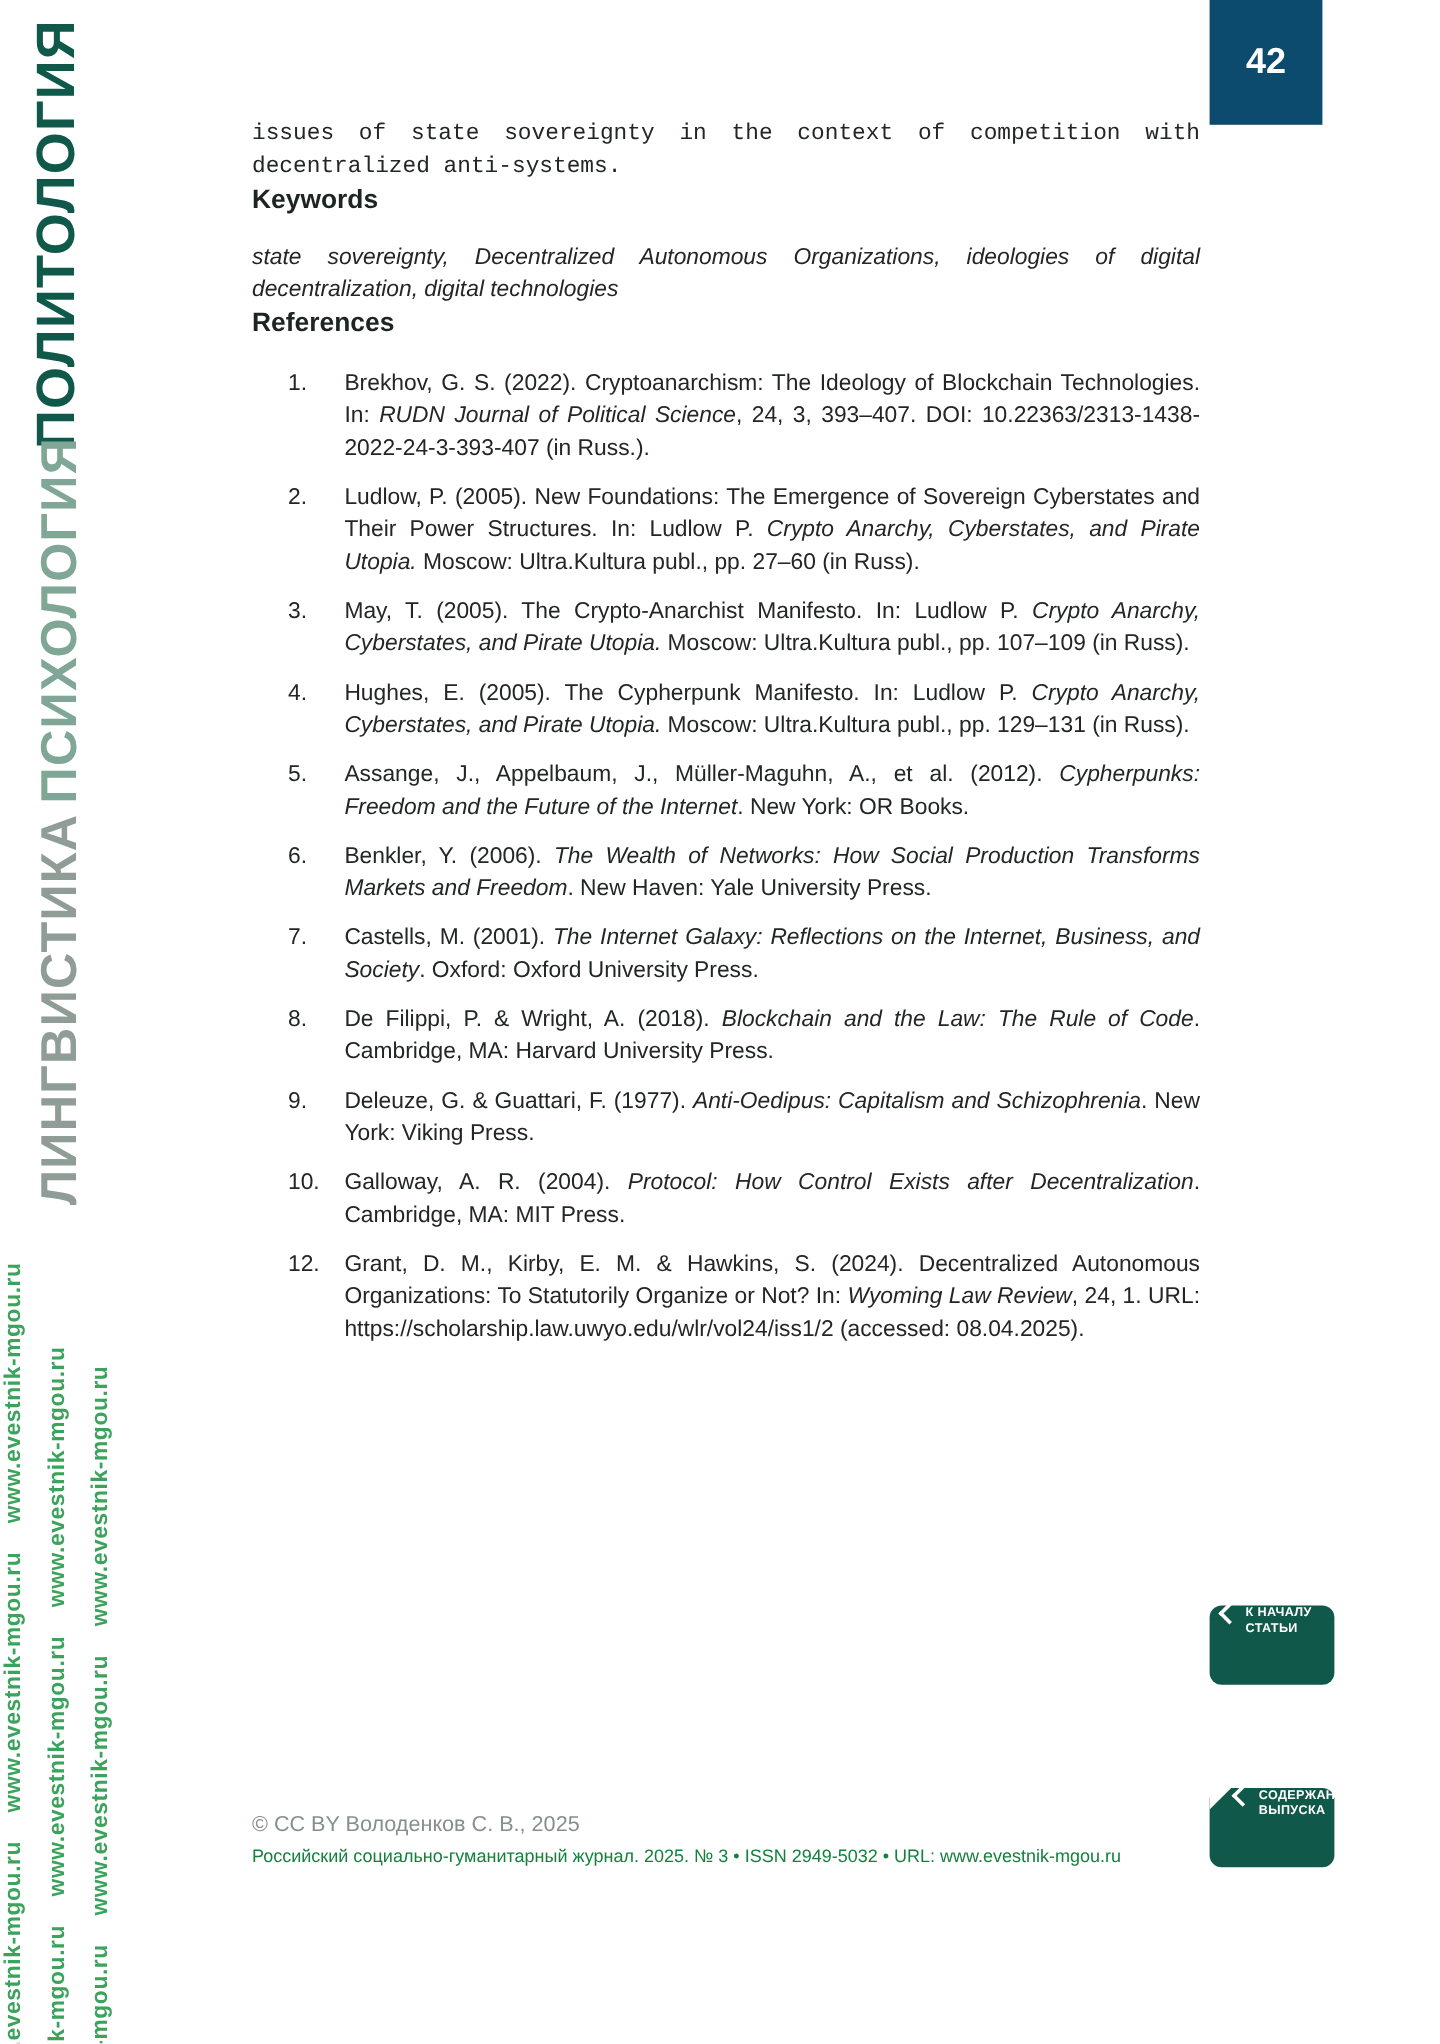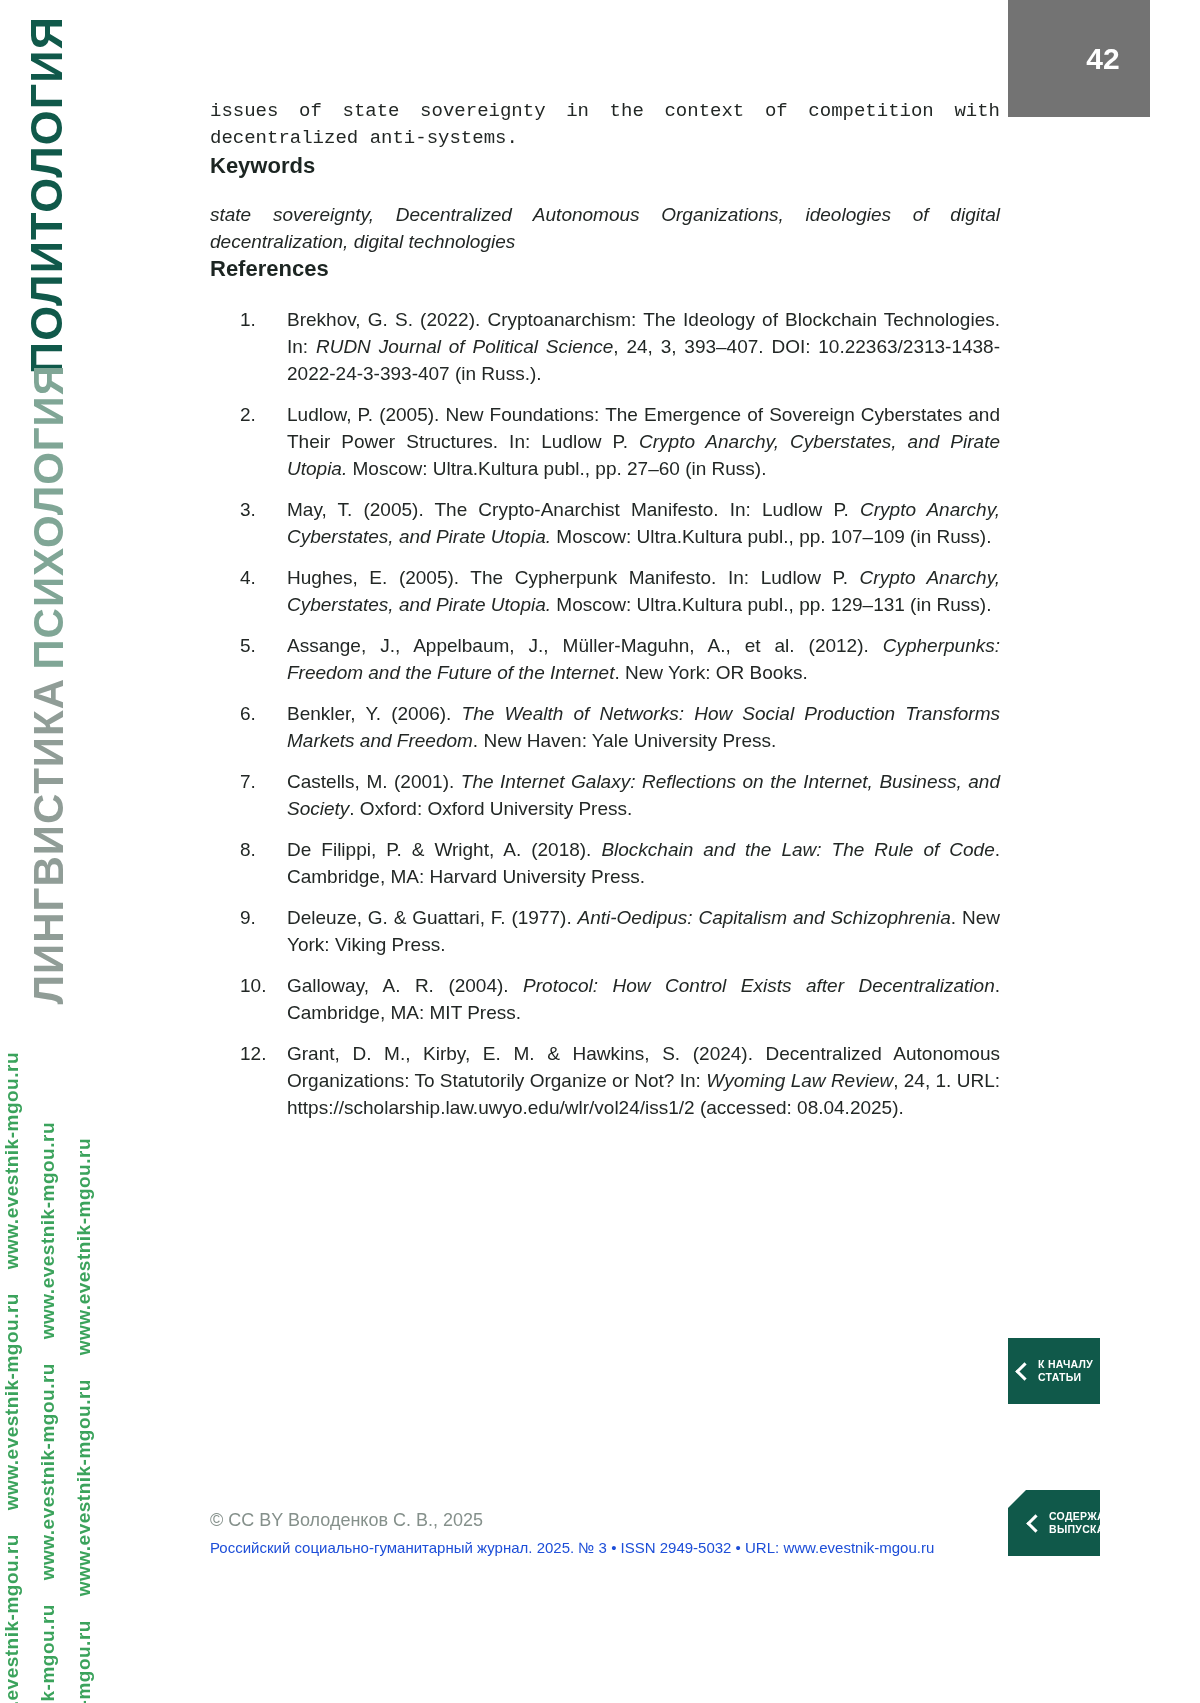--- a/index.html
+++ b/index.html
@@ -33,23 +33,23 @@
     letter-spacing: 0.5px;
     word-spacing: 18px;
   }
   .url-1 { left: 2px;  top: 1052px; }
   .url-2 { left: 38px; top: 1122px; }
   .url-3 { left: 74px; top: 1138px; }
 
   
   .pagenum-box {
     position: absolute;
-    left: 1008px; top: 0; width: 94px; height: 117px;
-    background: #737373;
-    display: flex; align-items: center; justify-content: center; padding-left: 48px;
+    left: 1008px; top: 0; width: 94px; height: 104px;
+    background: #0c4a6e;
+    display: flex; align-items: center; justify-content: center;
   }
   .pagenum-box span { color: #ffffff; font-size: 30px; font-weight: 600; }
 
   
   .main {
     position: absolute;
     left: 210px; top: 98px; width: 790px;
     font-size: 19px;
     line-height: 27px;
   }
@@ -73,26 +73,27 @@
   .ref-num {
     flex: 0 0 47px;
     margin-left: 30px;
   }
   .ref-text { flex: 1; text-align: justify; }
   .it { font-style: italic; }
 
   
   .nav-box {
     position: absolute;
-    left: 1008px; width: 92px; height: 66px;
+    left: 1008px; width: 104px; height: 66px;
     background: #10594a;
-    display: flex; align-items: center;
+    display: flex; 
     padding: 0 6px 0 10px;
     box-sizing: border-box;
     cursor: pointer;
+    border-radius: 10px;
   }
   .nav-top { top: 1338px; }
   .nav-contents { top: 1490px; padding-left: 21px; }
   .nav-contents::before {
     content: "";
     position: absolute;
     left: 0; top: 0;
     border-top: 18px solid #ffffff;
     border-right: 18px solid transparent;
   }
@@ -103,21 +104,21 @@
     transform: rotate(45deg);
     margin-right: 7px;
     flex: 0 0 auto;
   }
   .nav-label { color: #ffffff; font-size: 10.5px; font-weight: 700; letter-spacing: 0.3px; line-height: 13px; }
   .nav-label span { display: block; }
 
   
   .footer { position: absolute; left: 210px; top: 1510px; width: 790px; }
   .footer .copyright { font-size: 18px; color: #85908b; margin-bottom: 8px; }
-  .footer .journal-line { font-size: 15px; color: #1d4ed8; }
+  .footer .journal-line { font-size: 15px; color: #15803d; }
 </style>
 </head>
 <body>
 
 <div class="page">
 
   <div class="pagenum-box">
     <span>42</span>
   </div>
 

